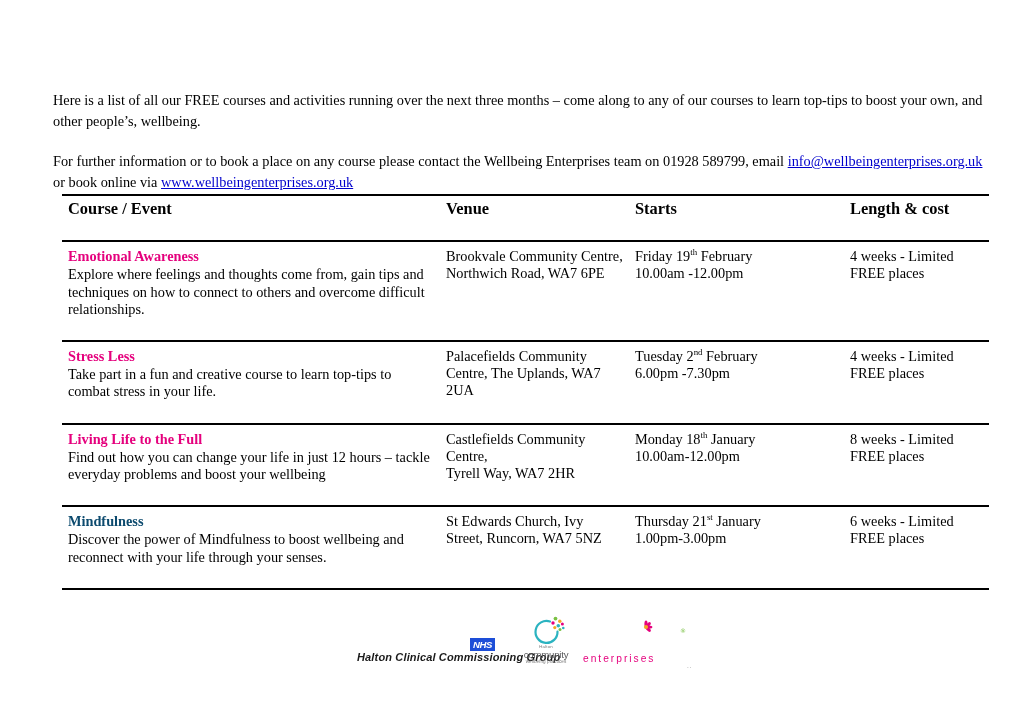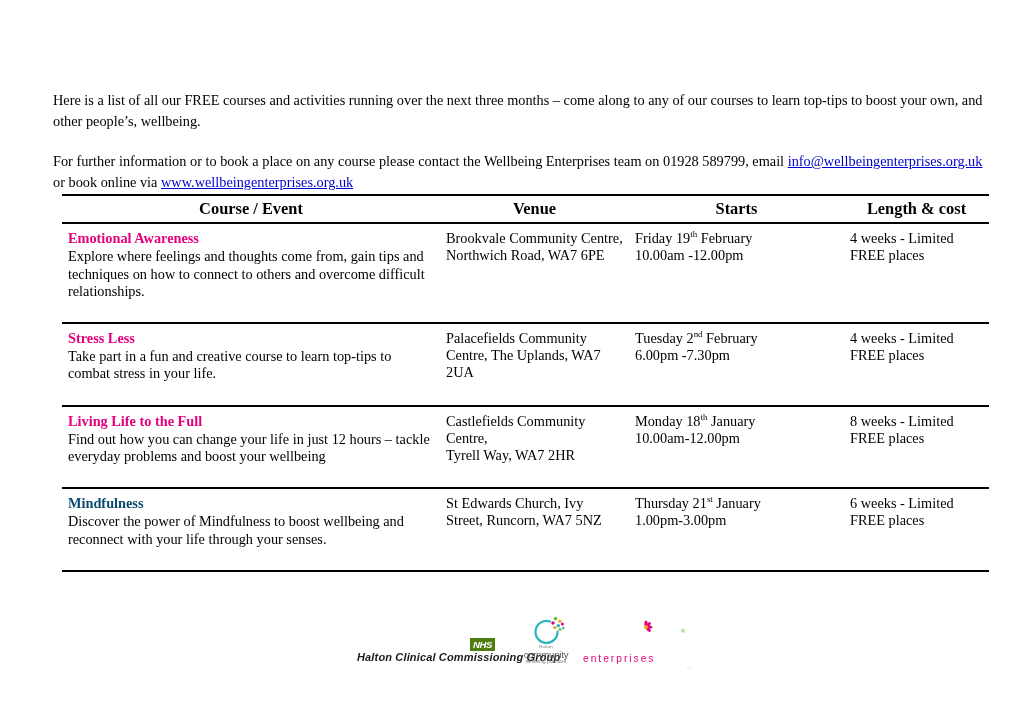--- a/index.html
+++ b/index.html
@@ -51,24 +51,24 @@
     border-collapse: collapse;
     font-size: 14.3px;
     line-height: 17.2px;
   }
   .course-table col.c-course  { width: 378px; }
   .course-table col.c-venue   { width: 189px; }
   .course-table col.c-starts  { width: 215px; }
   .course-table col.c-length  { width: 145px; }
 
   .course-table thead th {
-    text-align: center;
+    text-align: left;
     font-weight: bold;
     font-size: 16.4px;
-    padding: 4px 6px 5px 6px;
+    padding: 4px 6px 23px 6px;
     border-top: 2.4px solid #000;
     border-bottom: 2.4px solid #000;
     vertical-align: bottom;
   }
 
   .course-table tbody td {
     vertical-align: top;
     padding: 6px 6px 22px 6px;
     border-bottom: 2.4px solid #000;
     margin-top: 45px;
@@ -118,21 +118,21 @@
     font-weight: bold;
     font-size: 11px;
     letter-spacing: 0.15px;
     color: #1a1a1a;
     white-space: nowrap;
   }
   .nhs-badge {
     position: absolute;
     left: 113px;
     top: 0px;
-    background: #4d7c0f;
+    background: #1d4ed8;
     color: #ffffff;
     font-family: "Liberation Sans", "DejaVu Sans", sans-serif;
     font-weight: bold;
     font-style: italic;
     font-size: 9.6px;
     letter-spacing: -0.4px;
     padding: 1px 3px 1px 3px;
     line-height: 11px;
   }
 

